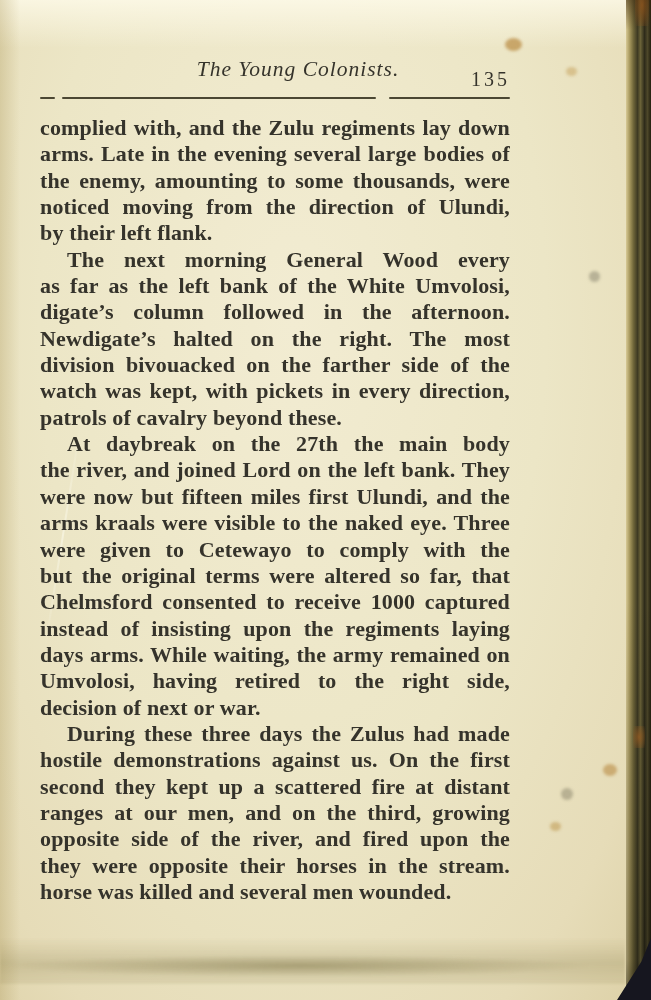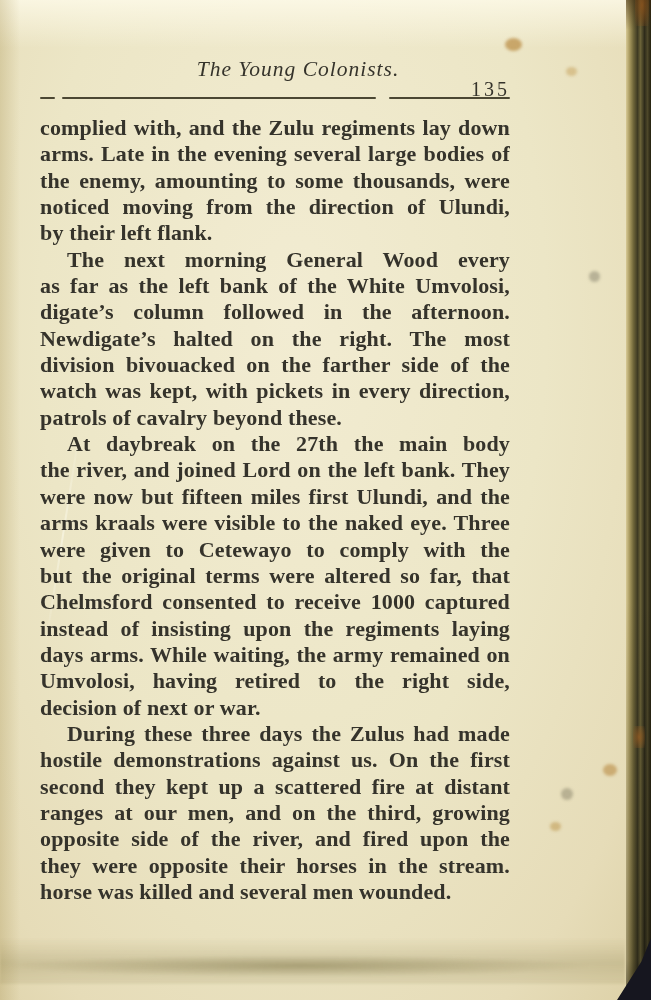--- a/index.html
+++ b/index.html
@@ -76,21 +76,21 @@
     position: relative; height: 38px;
   }
   .running-head {
     position: absolute; left: 0; right: 0; text-align: center;
     padding-left: 46px;
     font-style: italic;
     font-size: 21.5px;
     letter-spacing: 1px;
   }
   .page-number {
-    position: absolute; right: 0; top: 21px;
+    position: absolute; right: 0; top: 11px;
     font-size: 20px;
     letter-spacing: 3px;
   }
   .head-rule {
     display: flex; align-items: center; margin-top: 2px;
   }
   .head-rule .seg { height: 2px; background: #4b4733; border-radius: 1px; }
   .head-rule .seg-a { width: 15px; }
   .head-rule .gap-a { width: 7px; }
   .head-rule .seg-b { width: 314px; }

